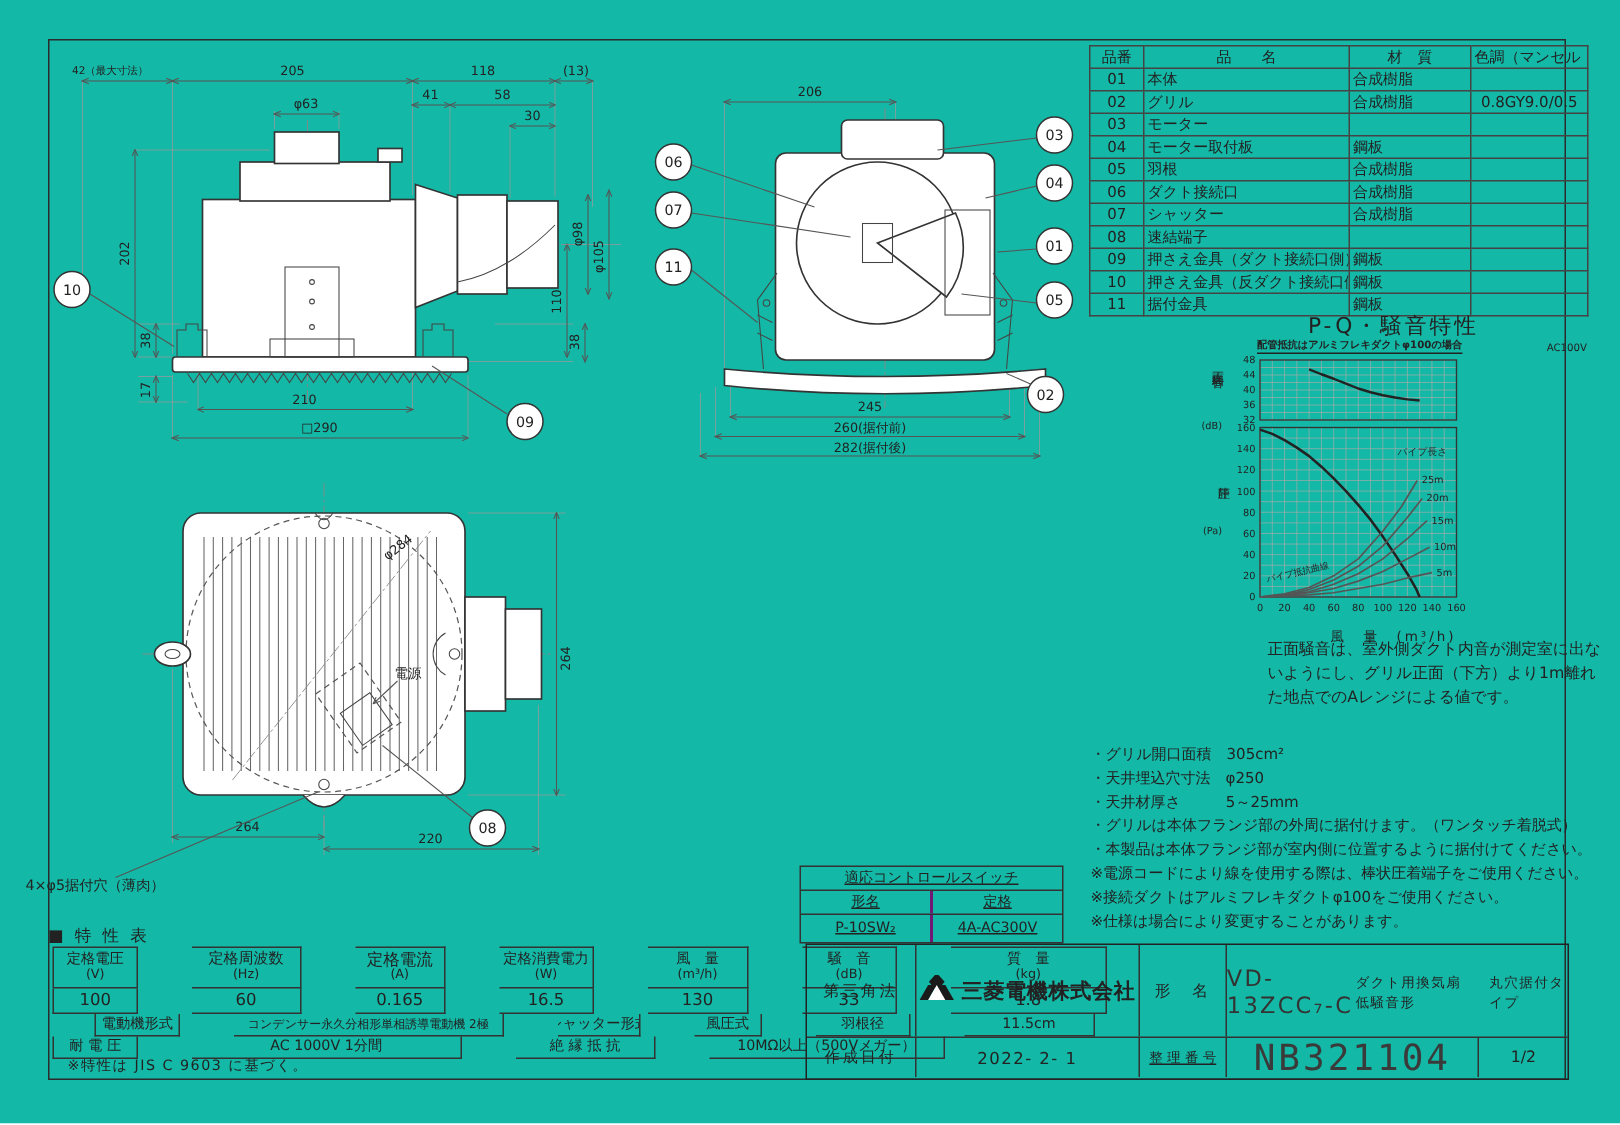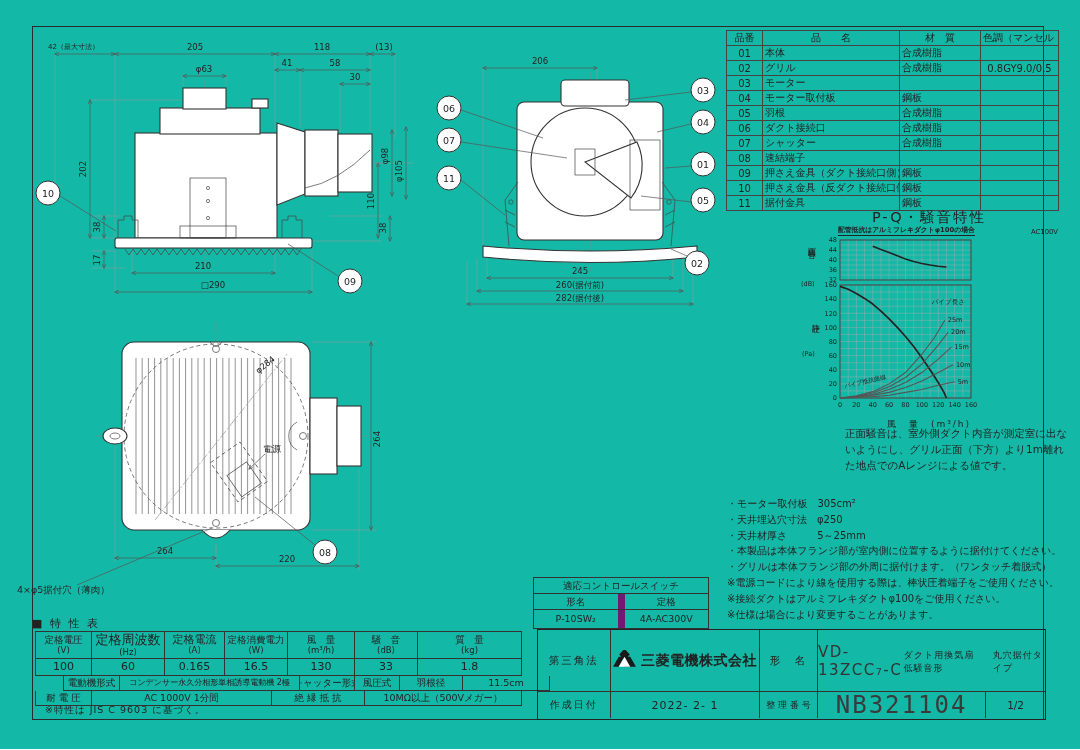--- a/index.html
+++ b/index.html
@@ -37,28 +37,28 @@
   #pq-cond{font-size:6.8px;font-weight:bold;border-bottom:1px solid #222;white-space:nowrap;}
   #pq-ac{font-size:6.8px;white-space:nowrap;}
   .vlab{position:absolute;writing-mode:vertical-rl;text-orientation:upright;font-size:8px;letter-spacing:1px;color:#222;}
   .vunit{position:absolute;font-size:6.5px;color:#222;}
   #pq-xlabel{text-align:center;font-size:9px;letter-spacing:2px;height:12px;}
   
   #noise-note{left:845px;top:426px;width:228px;font-size:10.5px;line-height:1.5;}
   #bullets{left:727px;top:496px;width:345px;font-size:10px;line-height:15.8px;white-space:nowrap;}
   
   #cs{left:533px;top:577px;width:176px;border:1.2px solid #333;box-sizing:border-box;font-size:9.5px;text-align:center;}
-  #cs .r{display:flex;border-top:1px solid #333;}
+  #cs .r{display:flex;border-top:1px solid #333;text-decoration:underline;}
   #cs .r:first-child{border-top:none;}
-  #cs .c{flex:1;border-left:7px solid #701a75;padding:1px 0;height:13px;line-height:13px;}
+  #cs .c{flex:1;border-left:2px solid #701a75;padding:1px 0;height:13px;line-height:13px;}
   #cs .c:first-child{border-left:none;}
   
   #spec-title{left:32px;top:616px;font-size:11px;letter-spacing:2px;}
   #spec{left:35px;top:631px;}
-  .srow{display:flex;}
+  .srow{display:flex;gap:36px;}
   .scell{box-sizing:border-box;border:1px solid #333;border-top:none;border-left:none;
      display:flex;flex-direction:column;justify-content:center;align-items:center;
      font-size:9.5px;line-height:1.15;text-align:center;white-space:nowrap;overflow:hidden;}
   .srow:first-child .scell{border-top:1px solid #333;}
   .scell:first-child{border-left:1px solid #333;}
   #spec-foot{left:45px;top:704px;font-size:9.5px;letter-spacing:1px;}
   
   #tb{left:537px;top:629px;width:509px;height:91px;border:1.5px solid #222;box-sizing:border-box;}
   .tbr{display:flex;box-sizing:border-box;}
   .tbc{box-sizing:border-box;border-left:1px solid #333;display:flex;flex-direction:row;
@@ -549,25 +549,25 @@
       </svg>
     <div id="pq-xlabel">風　量　(m³/h)</div>
     <div class="vlab" style="left:7px;top:33px;">正面騒音</div>
     <div class="vunit" style="left:3px;top:72px;">(dB)</div>
     <div class="vlab" style="left:11px;top:110px;">静圧</div>
     <div class="vunit" style="left:4px;top:142px;">(Pa)</div>
   </div>
 
   <div class="abs" id="noise-note">正面騒音は、室外側ダクト内音が測定室に出ないようにし、グリル正面（下方）より1m離れた地点でのAレンジによる値です。</div>
   <div class="abs" id="bullets">
-      <div>・モーター取付板　305cm²</div>
+      <div>・グリル開口面積　305cm²</div>
       <div>・天井埋込穴寸法　φ250</div>
       <div>・天井材厚さ　　　5～25mm</div>
+      <div>・グリルは本体フランジ部の外周に据付けます。（ワンタッチ着脱式）</div>
       <div>・本製品は本体フランジ部が室内側に位置するように据付けてください。</div>
-      <div>・グリルは本体フランジ部の外周に据付けます。（ワンタッチ着脱式）</div>
       <div>※電源コードにより線を使用する際は、棒状圧着端子をご使用ください。</div>
       <div>※接続ダクトはアルミフレキダクトφ100をご使用ください。</div>
       <div>※仕様は場合により変更することがあります。</div>
     </div>
 
   <div class="abs" id="cs">
     <div class="r">
         <div class="c" style="flex:2">適応コントロールスイッチ</div>
       </div>
     <div class="r">
@@ -581,21 +581,21 @@
   </div>
 
   <div class="abs" id="spec-title">■ 特 性 表</div>
   <div class="abs" id="spec">
       <div class="srow">
         <div class="scell" style="width: 57px; height: 28px;">
           <span style="font-size: 9.5px;">定格電圧</span>
           <span style="font-size: 8.5px;">(V)</span>
         </div>
         <div class="scell" style="width: 73px; height: 28px;">
-          <span style="font-size: 13px;">定格周波数</span>
+          <span style="font-size: 10px;">定格周波数</span>
           <span style="font-size: 8.5px;">(Hz)</span>
         </div>
         <div class="scell" style="width: 60px; height: 28px;">
           <span style="font-size: 11px;">定格電流</span>
           <span style="font-size: 8.5px;">(A)</span>
         </div>
         <div class="scell" style="width: 63px; height: 28px;">
           <span style="font-size: 9.5px;">定格消費電力</span>
           <span style="font-size: 8.5px;">(W)</span>
         </div>
@@ -688,18 +688,18 @@
       <div class="tbc lab" style="width:58px;">形　名</div>
       <div class="tbc" style="width:229px;">
         <div id="tb-model">VD-13ZCC₇-C</div>
         <div id="tb-desc1">ダクト用換気扇　低騒音形</div>
         <div id="tb-desc2">丸穴据付タイプ</div>
       </div>
     </div>
     <div class="tbr" id="tbr2">
       <div class="tbc lab" style="width:72px;font-size:10px;">作成日付</div>
       <div class="tbc" id="tb-date" style="width:150px;">2022- 2- 1</div>
-      <div class="tbc" id="tb-numlabel" style="width:58px;">整 理 番 号</div>
+      <div class="tbc" id="tb-numlabel" style="width:58px;text-decoration:underline;">整 理 番 号</div>
       <div class="tbc" id="tb-number" style="width:169px;">NB321104</div>
       <div class="tbc" id="tb-sheet" style="width:60px;text-align:center;">1/2</div>
     </div>
   </div>
 </div>
 
 </body></html>

